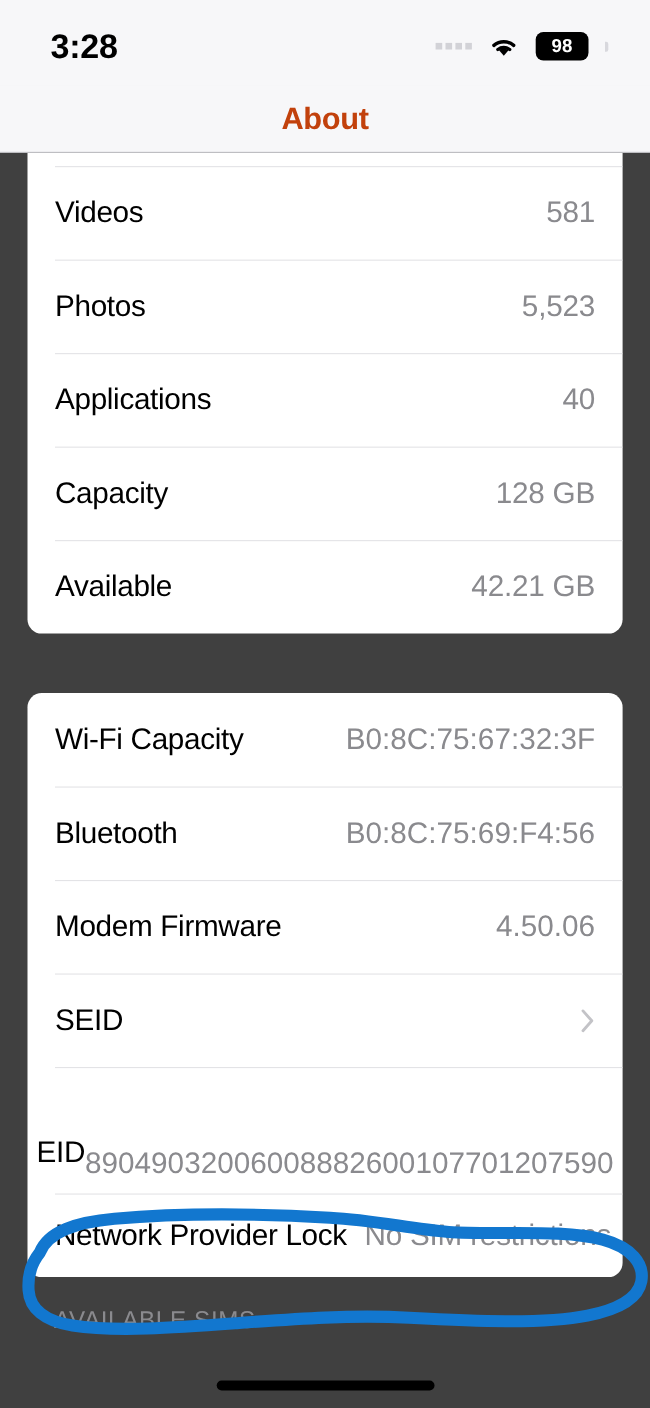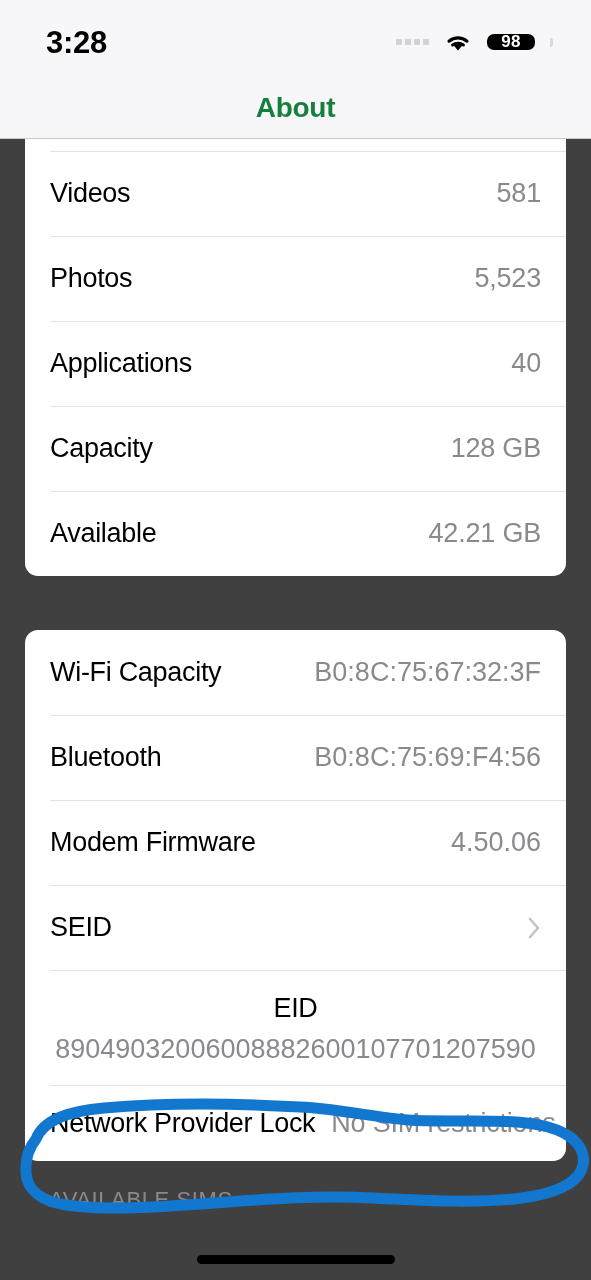--- a/index.html
+++ b/index.html
@@ -31,21 +31,21 @@
     margin-top:6px;
   }
   #status-right {
     margin-left:auto; display:flex; align-items:center; gap:13px;
     margin-top:6px;
   }
   .dots-icon { display:flex; align-items:flex-end; gap:3px; }
   .dots-icon i { display:block; width:6px; height:6px; background:#d2d2d7; }
   .wifi-icon { width:32px; height:24px; display:block; }
   #battery {
-    min-width:48px; height:16px; border-radius:7px;
+    min-width:48px; height:26px; border-radius:7px;
     background:#000; color:#fff;
     font-size:17px; font-weight:700;
     display:flex; align-items:center; justify-content:center;
     padding:0 6px; letter-spacing:0.2px;
   }
   #battery-cap {
     width:3px; height:9px; border-radius:0 2px 2px 0;
     background:#d8d8dd; margin-left:2px;
   }
 
@@ -61,21 +61,21 @@
     position:absolute; left:14px; top:50%; transform:translateY(-50%);
     cursor:pointer;
   }
   .chevron-left { width:20px; height:32px; display:block; }
   #back-label {
     font-size:29px; color:#3b82f6; line-height:1;
     letter-spacing:-0.4px;
   }
   #nav-title {
     position:absolute; left:50%; transform:translateX(-50%);
-    font-size:28px; font-weight:700; color:#15803d;
+    font-size:28px; font-weight:700; color:#c2410c;
     letter-spacing:-0.3px;
   }
 
   
   #content {
     position:absolute; top:139px; left:0; right:0; bottom:0;
     background:#404040;
     overflow:hidden;
   }
   .card {
@@ -105,21 +105,21 @@
   .row-value {
     margin-left:auto;
     font-size:27px; color:#8a8a8e; letter-spacing:-0.2px;
     white-space:nowrap;
   }
   .row-value.mono { letter-spacing:0px; }
   .chevron-right { width:14px; height:24px; margin-left:auto; display:block; }
 
   
   .row.stacked {
-    flex-direction:column; align-items:center;
+    flex-direction:row; align-items:flex-end;
     justify-content:center;
     min-height:115px;
     padding-top:14px; padding-bottom:12px;
   }
   .row.stacked .row-label { margin-bottom:10px; }
   .row.stacked .row-value { margin-left:0; font-size:27px; }
 
   
   .row.tight { min-height:76px; }
   .row.tight .row-value { margin-left:16px; }

